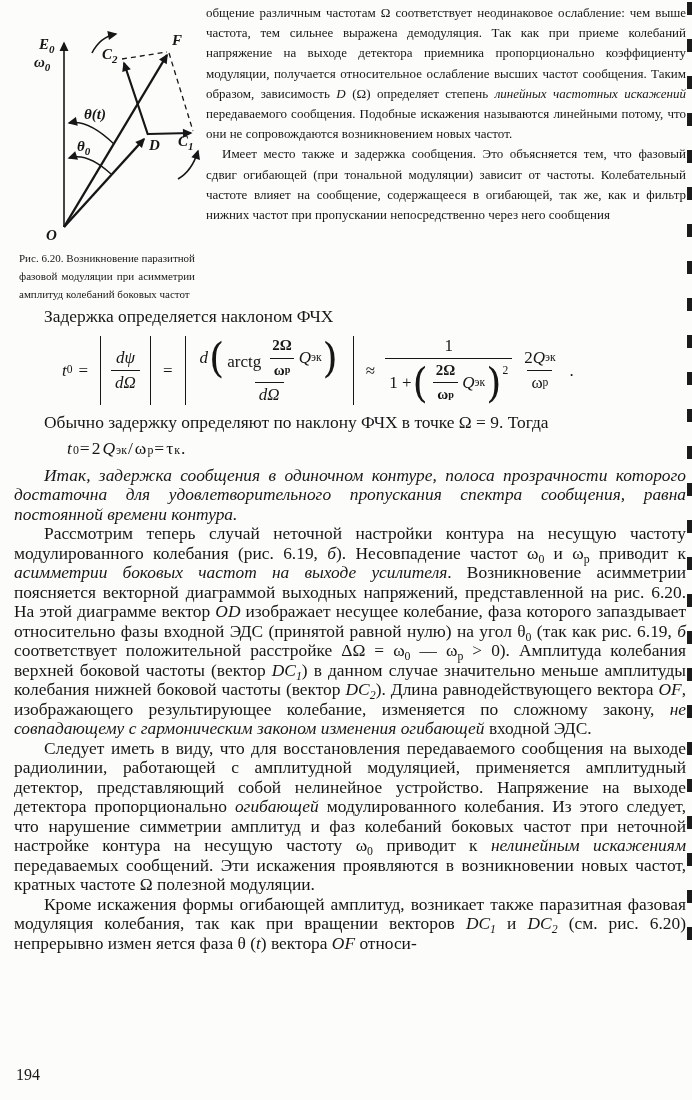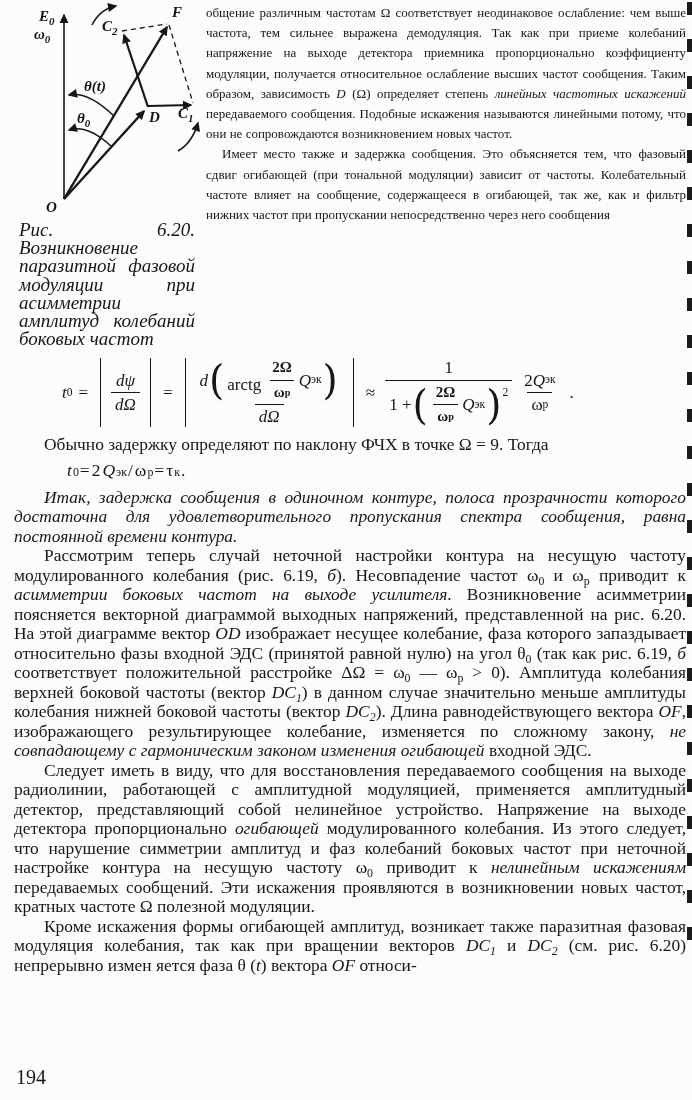--- a/index.html
+++ b/index.html
@@ -1,24 +1,24 @@
 <!DOCTYPE html>
 <html lang="ru"><head>
 <meta charset="utf-8">
 <style>
   html,body{margin:0;padding:0;background:#888;}
   .page{position:relative;width:692px;height:1100px;overflow:hidden;box-sizing:border-box;
         background:#fcfcfa;color:#161616;padding:3px 6px 0 14px;
         font-family:"Liberation Serif","DejaVu Serif",serif;}
   
   .top{display:flex;gap:6px;}
-  .fig-col{width:186px;flex-shrink:0;}
+  .fig-col{width:186px;flex-shrink:0;margin-top:28px;}
   .fig-col svg{display:block;}
-  .caption{margin-top:6px;width:176px;padding-left:5px;font-size:19px;line-height:18.2px;
-           text-align:justify;hyphens:manual;font-style:italic;}
+  .caption{margin-top:6px;width:176px;padding-left:5px;font-size:11px;line-height:18.2px;
+           text-align:justify;hyphens:manual;}
   .tc{flex:1;font-size:13px;line-height:20.2px;text-align:justify;hyphens:manual;}
   
   .fw{font-size:17.4px;line-height:19.5px;text-align:justify;margin-top:3px;hyphens:manual;}
   .para{margin:0;}
   .tc .ind{text-indent:16px;}
   .fw .ind{text-indent:30px;}
   .it{font-style:italic;}
   sub{font-size:68%;line-height:0;}
   sup{font-size:68%;line-height:0;}
   
@@ -33,21 +33,21 @@
   .frac.small{font-size:15px;margin:0 3px;font-weight:bold;}
   .row{display:inline-flex;align-items:center;}
   .bar{width:0;border-left:1.3px solid #161616;align-self:stretch;margin:0 6px;}
   .paren{font-size:230%;font-weight:300;line-height:0;transform:scaleY(1.05);padding:0 1px;font-family:"DejaVu Serif",serif;}
   .fn{margin:8px 4px 0 2px;}
   .exp2{transform:translateY(-12px);display:inline-block;}
   
   .fig-label{font-family:"Liberation Serif","DejaVu Serif",serif;font-style:italic;font-weight:bold;font-size:15px;fill:#161616;}
   .fig-sub{font-size:11px;}
   
-  .pagenum{position:absolute;left:16px;top:1066px;font-size:20px;}
+  .pagenum{position:absolute;left:16px;top:1066px;font-size:16px;}
   
   .edge-marks{position:absolute;right:0;top:2px;width:5px;height:958px;
       background:repeating-linear-gradient(to bottom,#1b1b1b 0 13px,transparent 13px 37px);}
 </style>
 </head>
 <body>
 
 <div class="page">
 
   <div class="top">
@@ -90,20 +90,23 @@
     </div>
 
     <div class="tc">
         <div class="para"><span>общение различным частотам Ω соответствует неоди­наковое ослабление: чем выше частота, тем сильнее выражена демодуляция. Так как при приеме колеба­ний напряжение на выходе детектора приемника пропорционально коэффициенту модуляции, полу­чается относительное ослабление высших частот сооб­щения. Таким образом, зависимость </span><span class="it">D</span><span> (Ω) опреде­ляет степень </span><span class="it">линейных частотных искажений</span><span> переда­ваемого сообщения. Подобные искажения называют­ся линейными потому, что они не сопровождаются возникновением новых частот.</span></div>
         <div class="para ind"><span>Имеет место также и задержка сообщения. Это объясняется тем, что фазовый сдвиг огибающей (при тональной модуляции) зависит от частоты. Колеба­тельный частоте влияет на сообщение, содержащееся в огибающей, так же, как и фильтр нижних частот при пропускании непосредственно через него сообщения</span></div>
       </div>
   </div>
 
   <div class="fw">
 
+    <div>
+        <div class="para ind"><span>Задержка определяется наклоном ФЧХ</span></div>
+      </div>
 
     <div class="formula f1">
       <span class="row">
           <span class="it">t</span>
           <sub>0</sub>
         </span>
       <span class="op">=</span>
       <span class="bar"></span>
       <span class="frac">
         <span class="num it">dψ</span>

